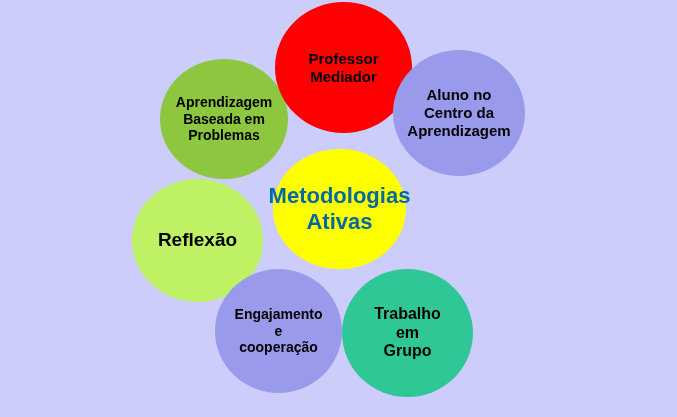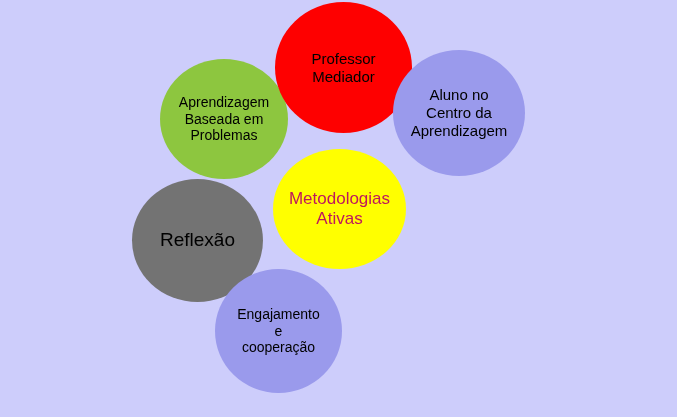--- a/index.html
+++ b/index.html
@@ -15,46 +15,49 @@
     height: 417px;
     overflow: hidden;
   }
   .circle {
     position: absolute;
     border-radius: 50%;
     display: flex;
     align-items: center;
     justify-content: center;
     text-align: center;
-    font-weight: normal;
+    font-weight: bold;
     color: #000000;
     white-space: pre-line;
     line-height: 1.18;
   }
 </style>
 </head>
 <body>
 
 <div class="stage" style="background-color: rgb(205, 205, 251);">
 
-  <div class="circle" style="left: 132px; top: 179px; width: 131px; height: 123px; font-size: 19px; background-color: #737373; color: rgb(0, 0, 0);">Reflexão</div>
+  <div class="circle" style="left: 132px; top: 179px; width: 131px; height: 123px; font-size: 19px; background-color: #bef264; color: rgb(0, 0, 0);">Reflexão</div>
 
   <div class="circle" style="left: 160px; top: 59px; width: 128px; height: 120px; font-size: 14px; background-color: rgb(141, 198, 63); color: rgb(0, 0, 0);">Aprendizagem
 Baseada em
 Problemas</div>
 
   <div class="circle" style="left: 275px; top: 2px; width: 137px; height: 131px; font-size: 15px; background-color: rgb(254, 0, 0); color: rgb(0, 0, 0);">Professor
 Mediador</div>
 
   <div class="circle" style="left: 393px; top: 50px; width: 132px; height: 126px; font-size: 15px; background-color: rgb(154, 154, 236); color: rgb(0, 0, 0);">Aluno no
 Centro da
 Aprendizagem</div>
 
 
   <div class="circle" style="left: 215px; top: 269px; width: 127px; height: 124px; font-size: 14px; background-color: rgb(154, 154, 236); color: rgb(0, 0, 0);">Engajamento
 e
 cooperação</div>
 
+  <div class="circle" style="left: 342px; top: 269px; width: 131px; height: 128px; font-size: 16px; background-color: rgb(46, 199, 149); color: rgb(0, 0, 0);">Trabalho
+em
+Grupo</div>
 
-  <div class="circle" style="left: 273px; top: 149px; width: 133px; height: 120px; font-size: 17px; background-color: rgb(255, 255, 0); color: #be185d;">Metodologias
+  <div class="circle" style="left: 273px; top: 149px; width: 133px; height: 120px; font-size: 22px; background-color: rgb(255, 255, 0); color: #0369a1;">Metodologias
 Ativas</div>
 
 </div>
 
 </body></html>

